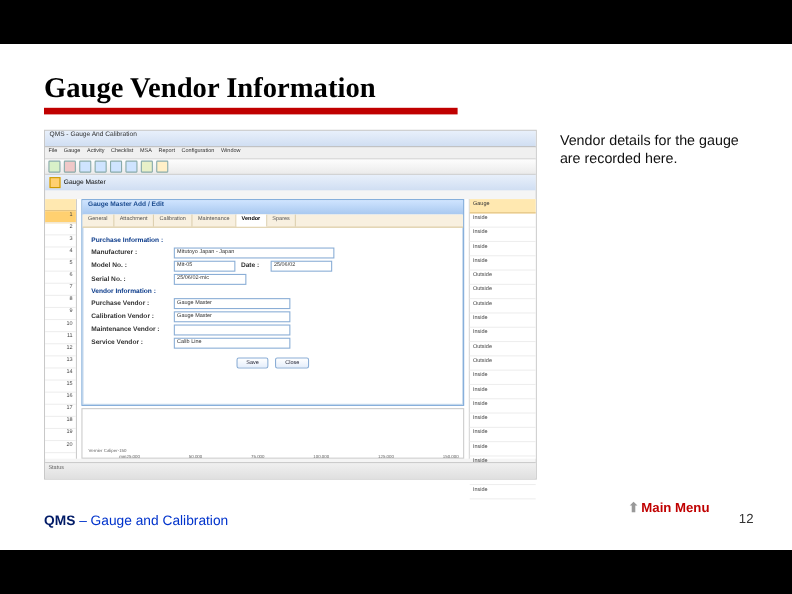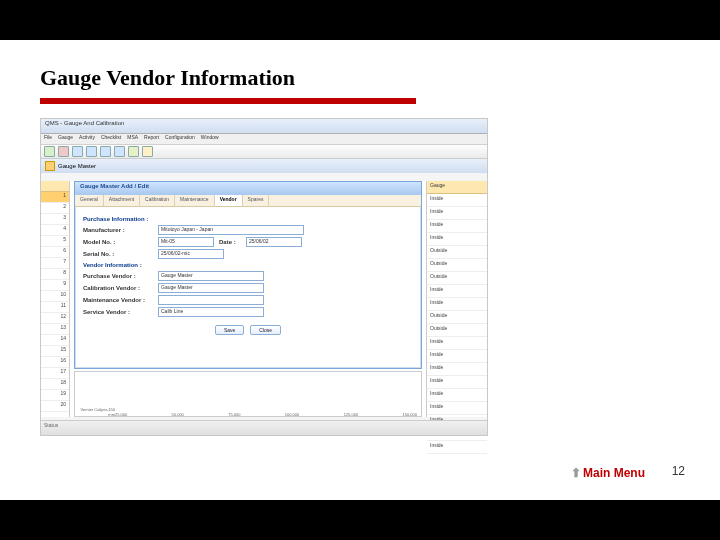--- a/index.html
+++ b/index.html
@@ -1,17 +1,17 @@
 <!DOCTYPE html>
 <html><head>
 <meta charset="utf-8">
 <style>
   body { margin:0; width:720px; height:540px; background:#000; font-family:Verdana, sans-serif; overflow:hidden; }
   .slide { position:absolute; top:40px; left:0; width:720px; height:460px; background:#fff; }
-  .title { position:absolute; left:40px; top:25px; font-family:"Times New Roman",serif; font-size:22px; font-weight:bold; color:#000; }
+  .title { position:absolute; left:40px; top:25px; font-family:"Times New Roman",serif; font-size:26px; font-weight:bold; color:#000; }
   .redbar { position:absolute; left:40px; top:58px; width:376px; height:6px; background:#c00000; }
   .screenshot { position:absolute; left:40px; top:78px; width:448px; height:318px; background:#f5f5f5; border:1px solid #c8c8c8; box-sizing:border-box; }
   .ss-title { background:linear-gradient(#e8f0fb,#d0def2); height:12px; font-size:6px; padding:1px 4px; color:#333; border-bottom:1px solid #b0b0b0; }
   .ss-menu { background:#f0f0f0; height:10px; font-size:5px; padding:0 3px; color:#333; border-bottom:1px solid #d0d0d0; display:flex; gap:6px; }
   .ss-tool { background:linear-gradient(#fdfdfd,#ebebeb); height:13px; border-bottom:1px solid #ccc; display:flex; gap:3px; align-items:center; padding:0 3px;}
   .tico { width:9px; height:9px; background:#c8d8f0; border:1px solid #8aa; border-radius:1px;}
   .tico.p{background:#d8f0c8}.tico.x{background:#f0c8c8}.tico.b{background:#cfe4ff}.tico.g{background:#e8f0c8}.tico.y{background:#fff0c8}
   .ss-sub { background:linear-gradient(#e8f0fb,#d0def2); height:12px; font-size:6px; padding:1px 4px; display:flex; align-items:center;}
   .allglyph{width:8px;height:8px;background:#ffd070;border:1px solid #c90;margin-right:3px}
   .ss-body { position:absolute; top:62px; left:0; right:0; bottom:18px; display:flex;}
@@ -36,21 +36,21 @@
   .chart .xa{position:absolute;bottom:-1px;left:40px;right:4px;display:flex;justify-content:space-between;color:#666;}
   .chart .xl{position:absolute;bottom:-1px;left:0;width:40px;color:#666;text-align:right;padding-right:2px;}
   .rightlist{width:60px;background:#fff;border-left:1px solid #ccc;}
   .rightlist .hdr{height:10px;background:#ffe8b0;border-bottom:1px solid #e0c080;font-size:5px;padding:1px 3px;color:#333;}
   .rightlist .row{height:10px;border-bottom:1px solid #eee;font-size:5px;color:#444;padding:1px 3px;}
   .ss-status{position:absolute;left:0;right:0;bottom:0;height:12px;background:linear-gradient(#f0f0f0,#e0e0e0);font-size:5px;color:#666;padding:1px 3px;border-top:1px solid #ccc;}
   .sidetext{position:absolute;left:509px;width:180px;font-size:13px;color:#111;line-height:1.25;}
   .st1{top:80px}.st2{top:152px}
   .footer{position:absolute;left:40px;bottom:20px;font-size:12.5px;color:#0033cc;}
   .footer b{color:#001a66;}
-  .mainmenu{position:absolute;right:75px;bottom:20px;font-size:12px;color:#c00000;font-weight:bold;}
+  .mainmenu{position:absolute;right:75px;bottom:32px;font-size:12px;color:#c00000;font-weight:bold;}
   .upico{display:inline-block;font-size:12px;color:#999;margin-right:2px;}
   .pageno{position:absolute;right:35px;bottom:22px;font-size:12px;color:#333;}
 </style>
 </head>
 <body>
 
 <div class="slide">
   <div class="title">Gauge Vendor Information</div>
   <div class="redbar"></div>
 
@@ -193,18 +193,22 @@
             <div class="row">Inside</div>
             <div class="row">Inside</div>
             <div class="row">Inside</div>
             <div class="row">Inside</div>
           </div>
       </div>
     </div>
     <div class="ss-status">Status</div>
   </div>
 
-
+  <div class="sidetext st1">Vendor details for the gauge are recorded here.</div>
+
+  <div class="footer">
+    <b>QMS</b><span> – Gauge and Calibration</span>
+  </div>
   <div class="mainmenu">
     <span class="upico">⬆</span><span>Main Menu</span>
   </div>
   <div class="pageno">12</div>
 </div>
 
 </body></html>

